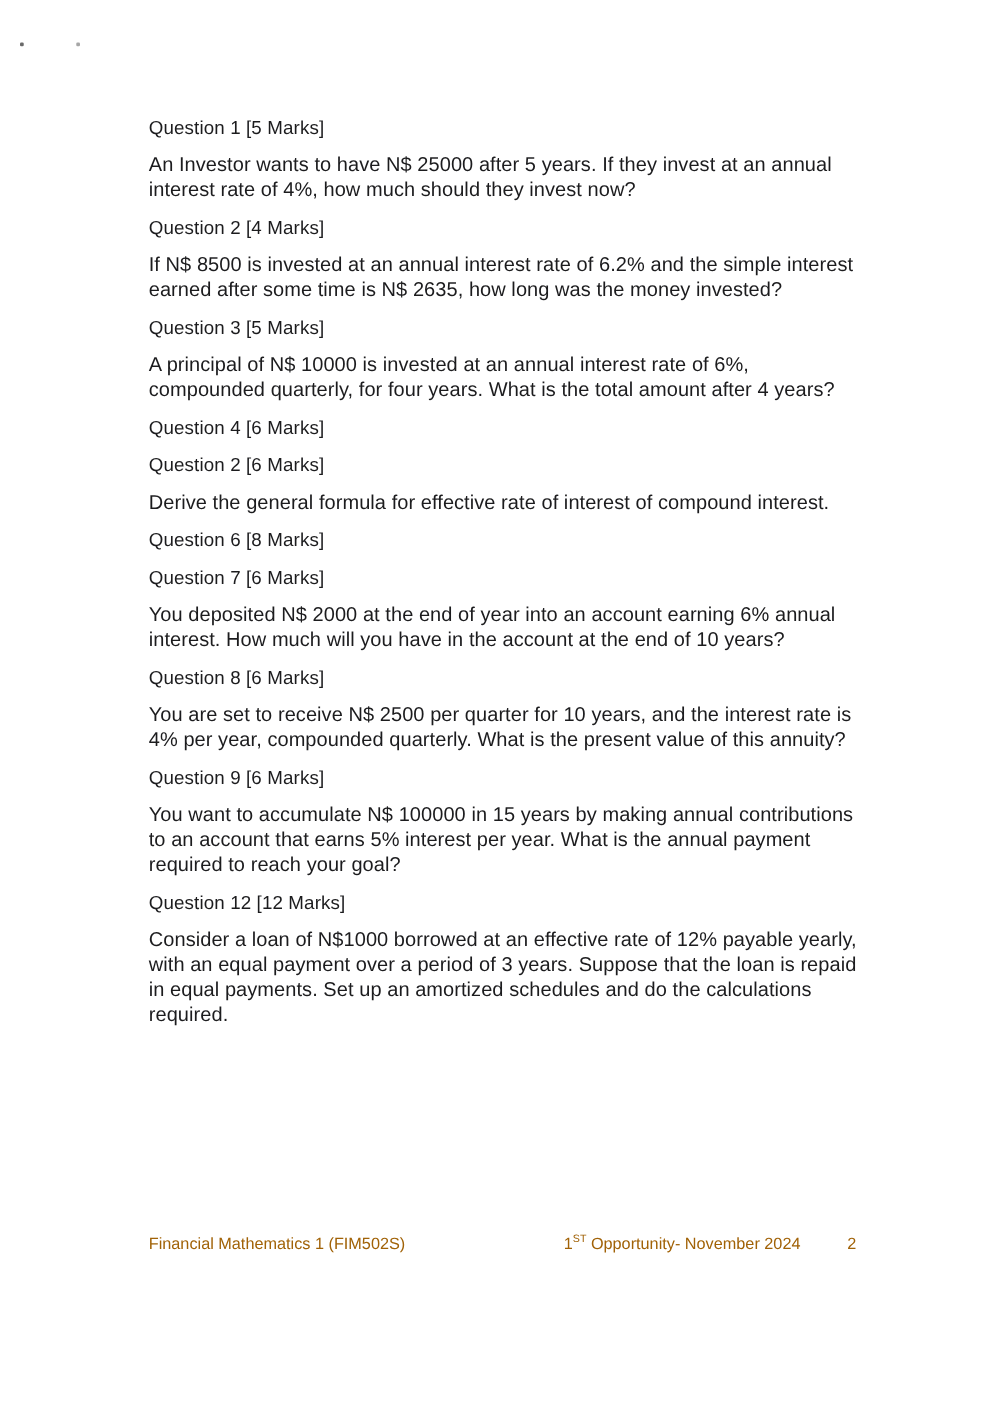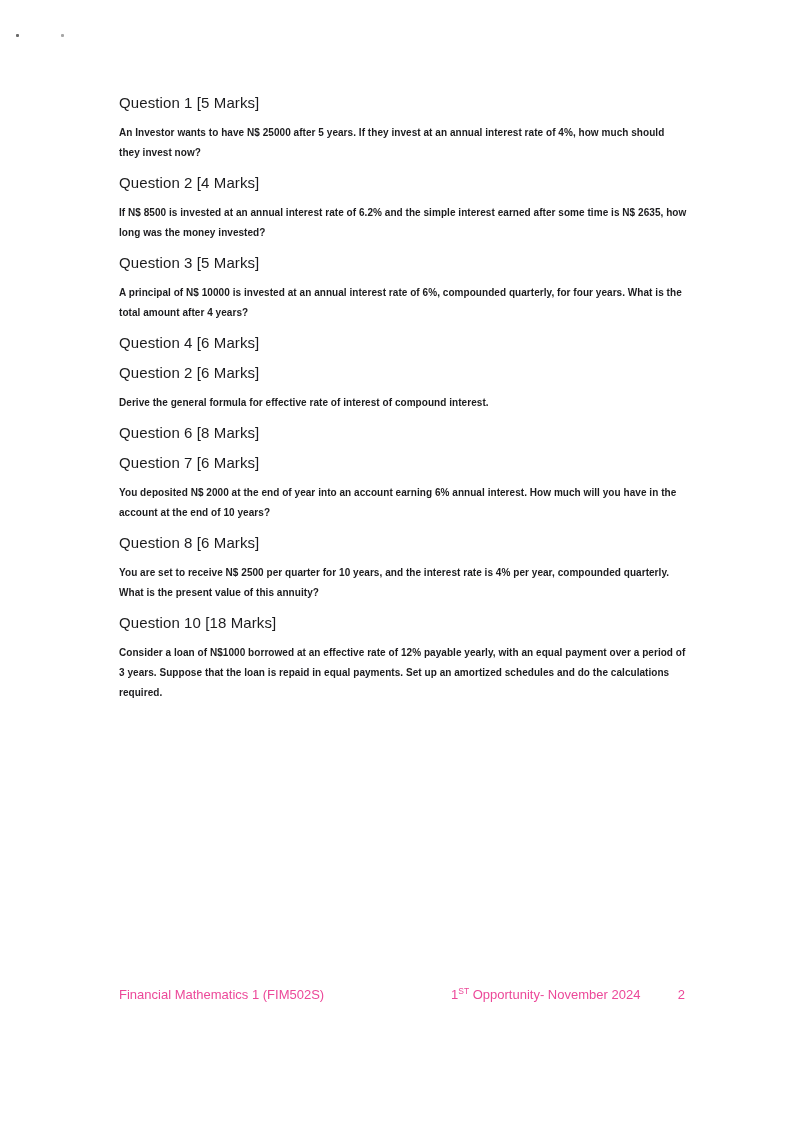--- a/index.html
+++ b/index.html
@@ -29,35 +29,35 @@
   .speck-1 { left: 16px; top: 34px; width: 3px; height: 3px; }
   .speck-2 { left: 61px; top: 34px; width: 3px; height: 3px; opacity: .6; }
   .q-heading {
     font-size: 15px;
     font-weight: normal;
     line-height: 20px;
     margin: 0 0 10px 0;
     letter-spacing: .1px;
   }
   .q-body {
-    font-size: 10px;
-    font-weight: bold;
+    font-size: 16px;
+    font-weight: normal;
     line-height: 20px;
     margin: 0 0 10px 0;
     letter-spacing: .05px;
   }
   .footer {
     position: absolute;
     left: 119px;
     top: 986px;
     width: 568px;
     height: 18px;
     font-size: 13px;
     line-height: 18px;
-    color: #ec4899;
+    color: #a16207;
   }
   .footer-left   { position: absolute; left: 0; top: 0; white-space: nowrap; }
   .footer-center { position: absolute; left: 332px; top: 0; white-space: nowrap; }
   .footer-right  { position: absolute; right: 2px; top: 0; }
   .footer-center sup {
     font-size: 8.5px;
     vertical-align: super;
     line-height: 0;
   }
 </style>
@@ -99,23 +99,27 @@
   <section class="q-block">
     <h2 class="q-heading">Question 7 [6 Marks]</h2>
     <p class="q-body">You deposited N$ 2000 at the end of year into an account earning 6% annual interest. How much will you have in the account at the end of 10 years?</p>
   </section>
 
   <section class="q-block">
     <h2 class="q-heading">Question 8 [6 Marks]</h2>
     <p class="q-body">You are set to receive N$ 2500 per quarter for 10 years, and the interest rate is 4% per year, compounded quarterly. What is the present value of this annuity?</p>
   </section>
 
+  <section class="q-block">
+    <h2 class="q-heading">Question 9 [6 Marks]</h2>
+    <p class="q-body">You want to accumulate N$ 100000 in 15 years by making annual contributions to an account that earns 5% interest per year. What is the annual payment required to reach your goal?</p>
+  </section>
 
   <section class="q-block">
-    <h2 class="q-heading">Question 10 [18 Marks]</h2>
+    <h2 class="q-heading">Question 12 [12 Marks]</h2>
     <p class="q-body">Consider a loan of N$1000 borrowed at an effective rate of 12% payable yearly, with an equal payment over a period of 3 years. Suppose that the loan is repaid in equal payments. Set up an amortized schedules and do the calculations required.</p>
   </section>
 </main>
 
 <footer class="footer">
   <span class="footer-left">Financial Mathematics 1 (FIM502S)</span>
   <span class="footer-center"><span>1</span><sup>ST</sup><span> Opportunity- November 2024</span></span>
   <span class="footer-right">2</span>
 </footer>
 

